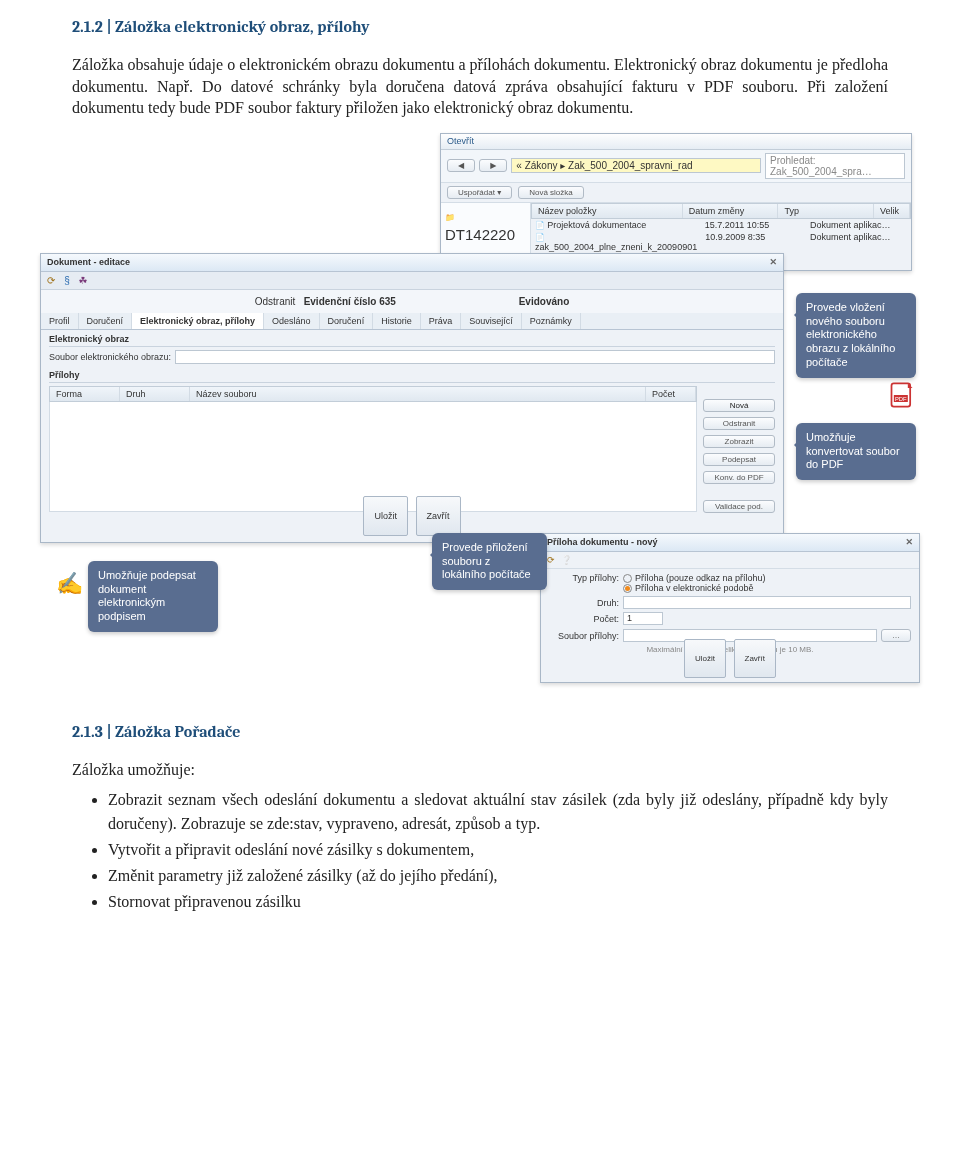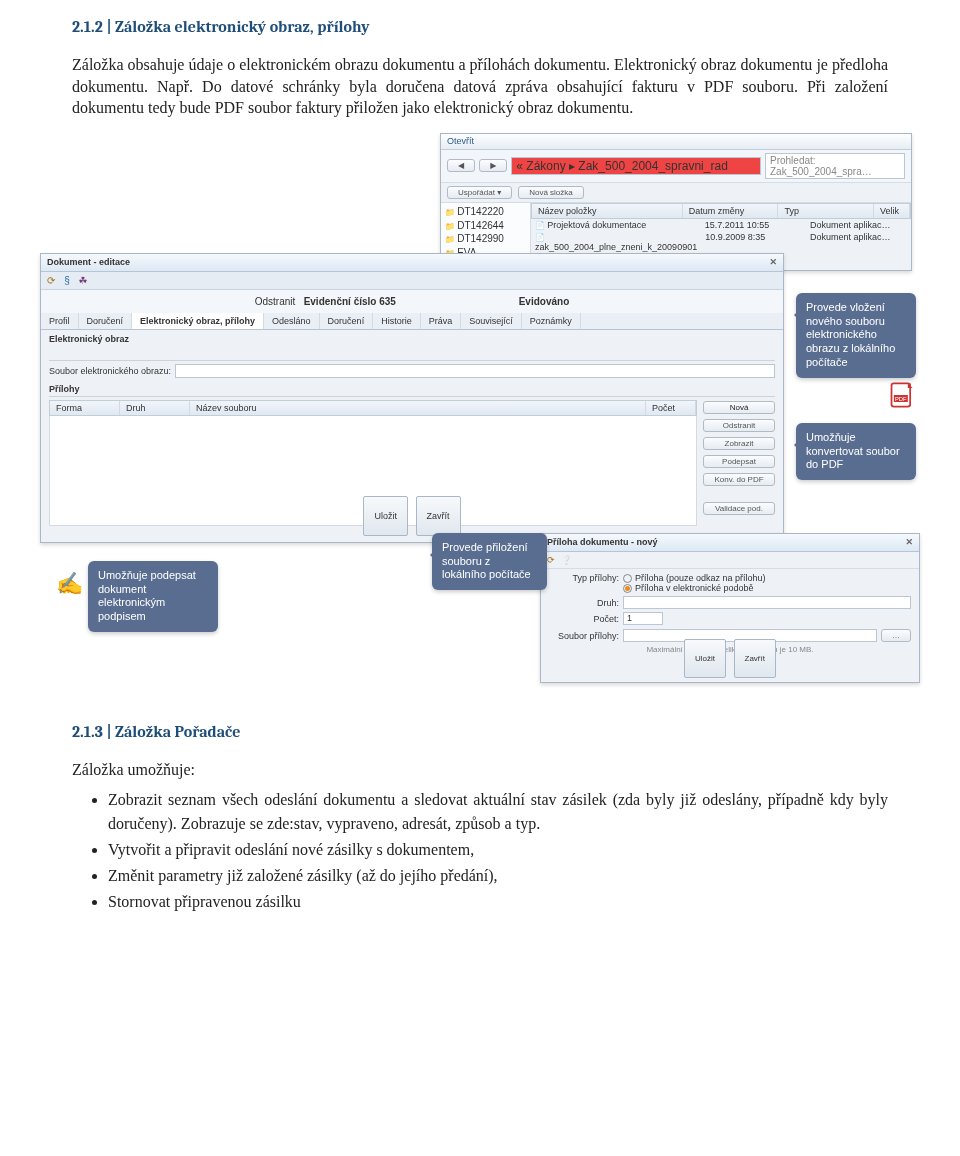--- a/index.html
+++ b/index.html
@@ -34,21 +34,21 @@
   ul.doc-list li { line-height: 1.45; margin-bottom: 3px; text-align: justify; }
 
   .pdf-icon { position:absolute; width:28px; height:28px; }
   .pdf-icon svg { width:100%; height:100%; }
 
   .small-btn { padding:1px 10px; font-size:8px; display:inline-block; border:1px solid #b1bbc6; border-radius:3px; background:linear-gradient(#fbfcfe,#e6ecf2); color:#555; margin:1px 0; }
 
   .radio { display:inline-block; width:9px; height:9px; border:1px solid #888; border-radius:50%; margin-right:3px; vertical-align:middle; position:relative; }
   .radio.checked:after { content:""; position:absolute; width:5px; height:5px; background:#f08a1c; border-radius:50%; left:1px; top:1px; }
 
-  .folder-tree { font-size:10px; line-height:1.35; }
+  .folder-tree { font-size:15px; line-height:1.35; }
   .folder-tree div:before { content:"📁 "; color:#d9a13b; font-size:8px; }
 
   .file-row { display:flex; gap:8px; font-size:9px; padding:1px 4px; }
   .file-row span:first-child:before { content:"📄 "; font-size:8px; }
 </style>
 </head>
 <body>
 
 <div class="page">
 
@@ -57,21 +57,21 @@
 
   <div class="screenshot-zone">
 
     <div class="win" style="left:400px; top:0; width:472px; height:138px;">
       <div style="height:16px; background:linear-gradient(#fefefe,#e6edf4); padding:0 6px; display:flex; align-items:center; border-bottom:1px solid #c2cdd8;">
         <span style="font-size:9px; color:#2a5a8a;">Otevřít</span>
       </div>
       <div style="display:flex; align-items:center; padding:3px 6px; gap:4px; background:#f2f6fa; border-bottom:1px solid #d4dde6;">
         <span class="small-btn">◀</span>
         <span class="small-btn">▶</span>
-        <span style="flex:1; background:#ef4444; border:1px solid #bcc7d2; padding:1px 4px; font-size:12px;">« Zákony ▸ Zak_500_2004_spravni_rad</span>
+        <span style="flex:1; background:#fef9c3; border:1px solid #bcc7d2; padding:1px 4px; font-size:10px;">« Zákony ▸ Zak_500_2004_spravni_rad</span>
         <span style="width:140px; background:#fff; border:1px solid #bcc7d2; padding:1px 4px; font-size:10px; color:#888;" title="Prohledat: Zak_500_2004_spra…">Prohledat: Zak_500_2004_spra…</span>
       </div>
       <div style="display:flex; padding:2px 6px; gap:6px; background:#eef2f7; border-bottom:1px solid #d4dde6;">
         <span class="small-btn">Uspořádat ▾</span>
         <span class="small-btn">Nová složka</span>
       </div>
       <div style="display:flex; height:80px;">
         <div class="folder-tree" style="width:90px; border-right:1px solid #d4dde6; padding:2px 4px; background:#fafcfe;">
           <div>DT142220</div>
           <div>DT142644</div>
@@ -121,37 +121,37 @@
         <span>Doručení</span>
         <span class="active">Elektronický obraz, přílohy</span>
         <span>Odesláno</span>
         <span>Doručení</span>
         <span>Historie</span>
         <span>Práva</span>
         <span>Související</span>
         <span>Poznámky</span>
       </div>
       <div style="padding:4px 8px;">
-        <div style="font-size:9px; font-weight:bold; border-bottom:1px solid #c9d3de; padding-bottom:16px;">Elektronický obraz</div>
+        <div style="font-size:9px; font-weight:bold; border-bottom:1px solid #c9d3de; padding-bottom:2px;">Elektronický obraz</div>
         <div style="display:flex; align-items:center; gap:4px; margin:3px 0 6px 0;">
           <span style="font-size:9px;">Soubor elektronického obrazu:</span>
           <span style="flex:1; height:14px; background:#fff; border:1px solid #bcc7d2;"></span>
         </div>
         <div style="font-size:9px; font-weight:bold; border-bottom:1px solid #c9d3de; padding-bottom:2px;">Přílohy</div>
         <div style="display:flex; gap:6px; margin-top:3px;">
           <div style="flex:1;">
             <div class="tbl-hdr">
               <span style="width:70px;">Forma</span>
               <span style="width:70px;">Druh</span>
               <span style="flex:1;">Název souboru</span>
               <span style="width:50px;">Počet</span>
             </div>
             <div style="height:110px; background:#fff; border:1px solid #d2dbe4; border-top:none;"></div>
           </div>
-          <div style="display:flex; flex-direction:column; gap:3px;">
+          <div style="display:flex; flex-direction:column; gap:3px;margin-top:12px;">
             <span class="small-btn btn-col" style="color:#222;">Nová</span>
             <span class="small-btn btn-col">Odstranit</span>
             <span class="small-btn btn-col">Zobrazit</span>
             <span class="small-btn btn-col">Podepsat</span>
             <span class="small-btn btn-col">Konv. do PDF</span>
             <span style="height:8px;"></span>
             <span class="small-btn btn-col">Validace pod.</span>
           </div>
         </div>
       </div>

